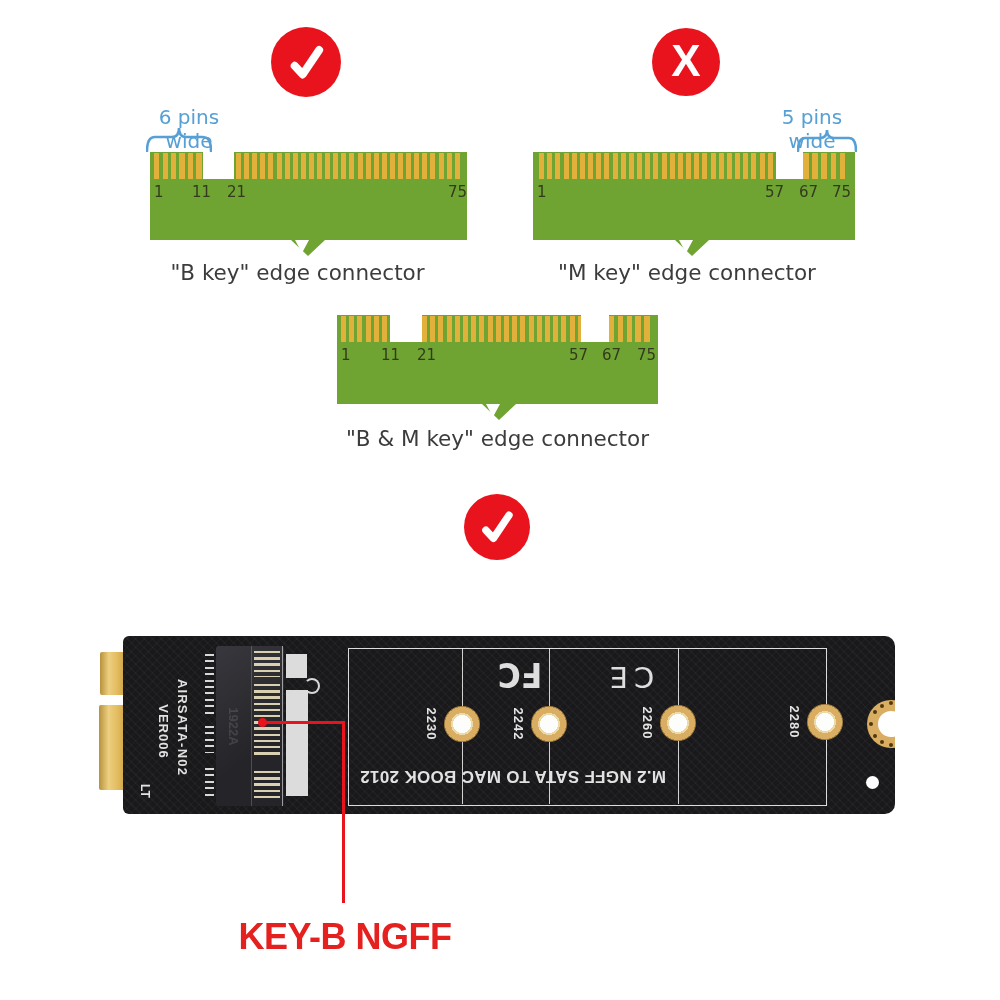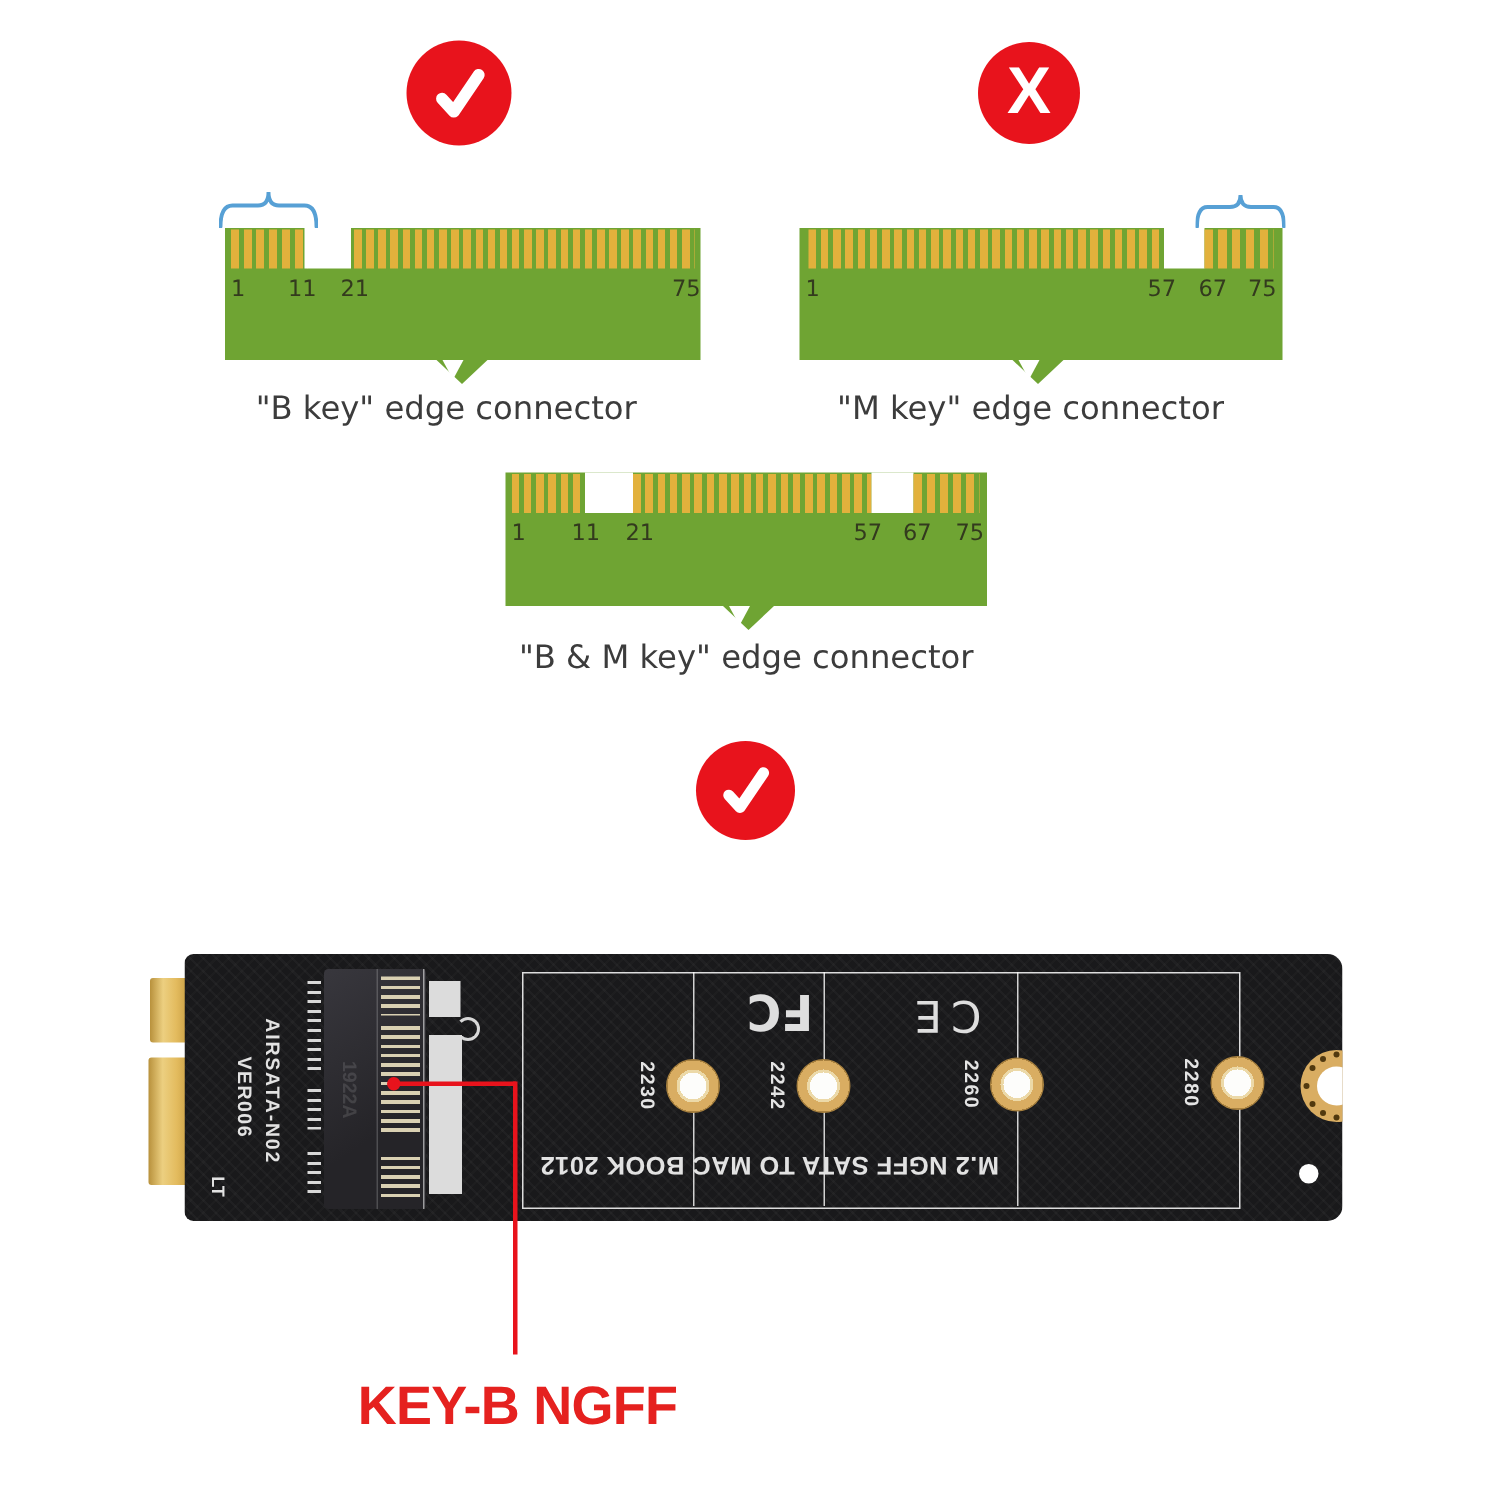--- a/index.html
+++ b/index.html
@@ -83,23 +83,25 @@
   </div>
   <div class="badge" style="left:652px;top:28px;width:68px;height:68px">
     <span class="xg">X</span>
   </div>
   <div class="badge" style="left:464px;top:494px;width:66px;height:66px">
     <svg viewBox="0 0 70 70">
         <path d="M19 40 L30 52 L53 18"></path>
       </svg>
   </div>
 
+  <div class="callout" style="left:139px;top:105px;width:100px">6 pins wide</div>
   <svg class="brace" style="left:146px;top:127px;width:66px;height:25px" viewBox="0 0 66 25">
     <path d="M1,24 Q1,10 9,10 L26,10 Q33,10 33,1 Q33,10 40,10 L57,10 Q65,10 65,24"></path>
   </svg>
+  <div class="callout" style="left:757px;top:105px;width:110px">5 pins wide</div>
   <svg class="brace" style="left:797px;top:129px;width:60px;height:23px" viewBox="0 0 60 23">
     <path d="M1,22 Q1,9 8,9 L23,9 Q30,9 30,1 Q30,9 37,9 L52,9 Q59,9 59,22"></path>
   </svg>
 
   <div class="board" style="left:150px;top:152px;width:317px;height:88px">
     <div class="pins" style="left:4px;width:51px;--w:5.2px;--p:8.5px"></div>
     <div class="keynotch" style="left:53px;width:31px"></div>
     <div class="pins" style="left:86px;width:227px;--w:5px;--p:8.1px"></div>
     <span class="pnum" style="left:4px">1</span>
     <span class="pnum" style="left:42px">11</span>

